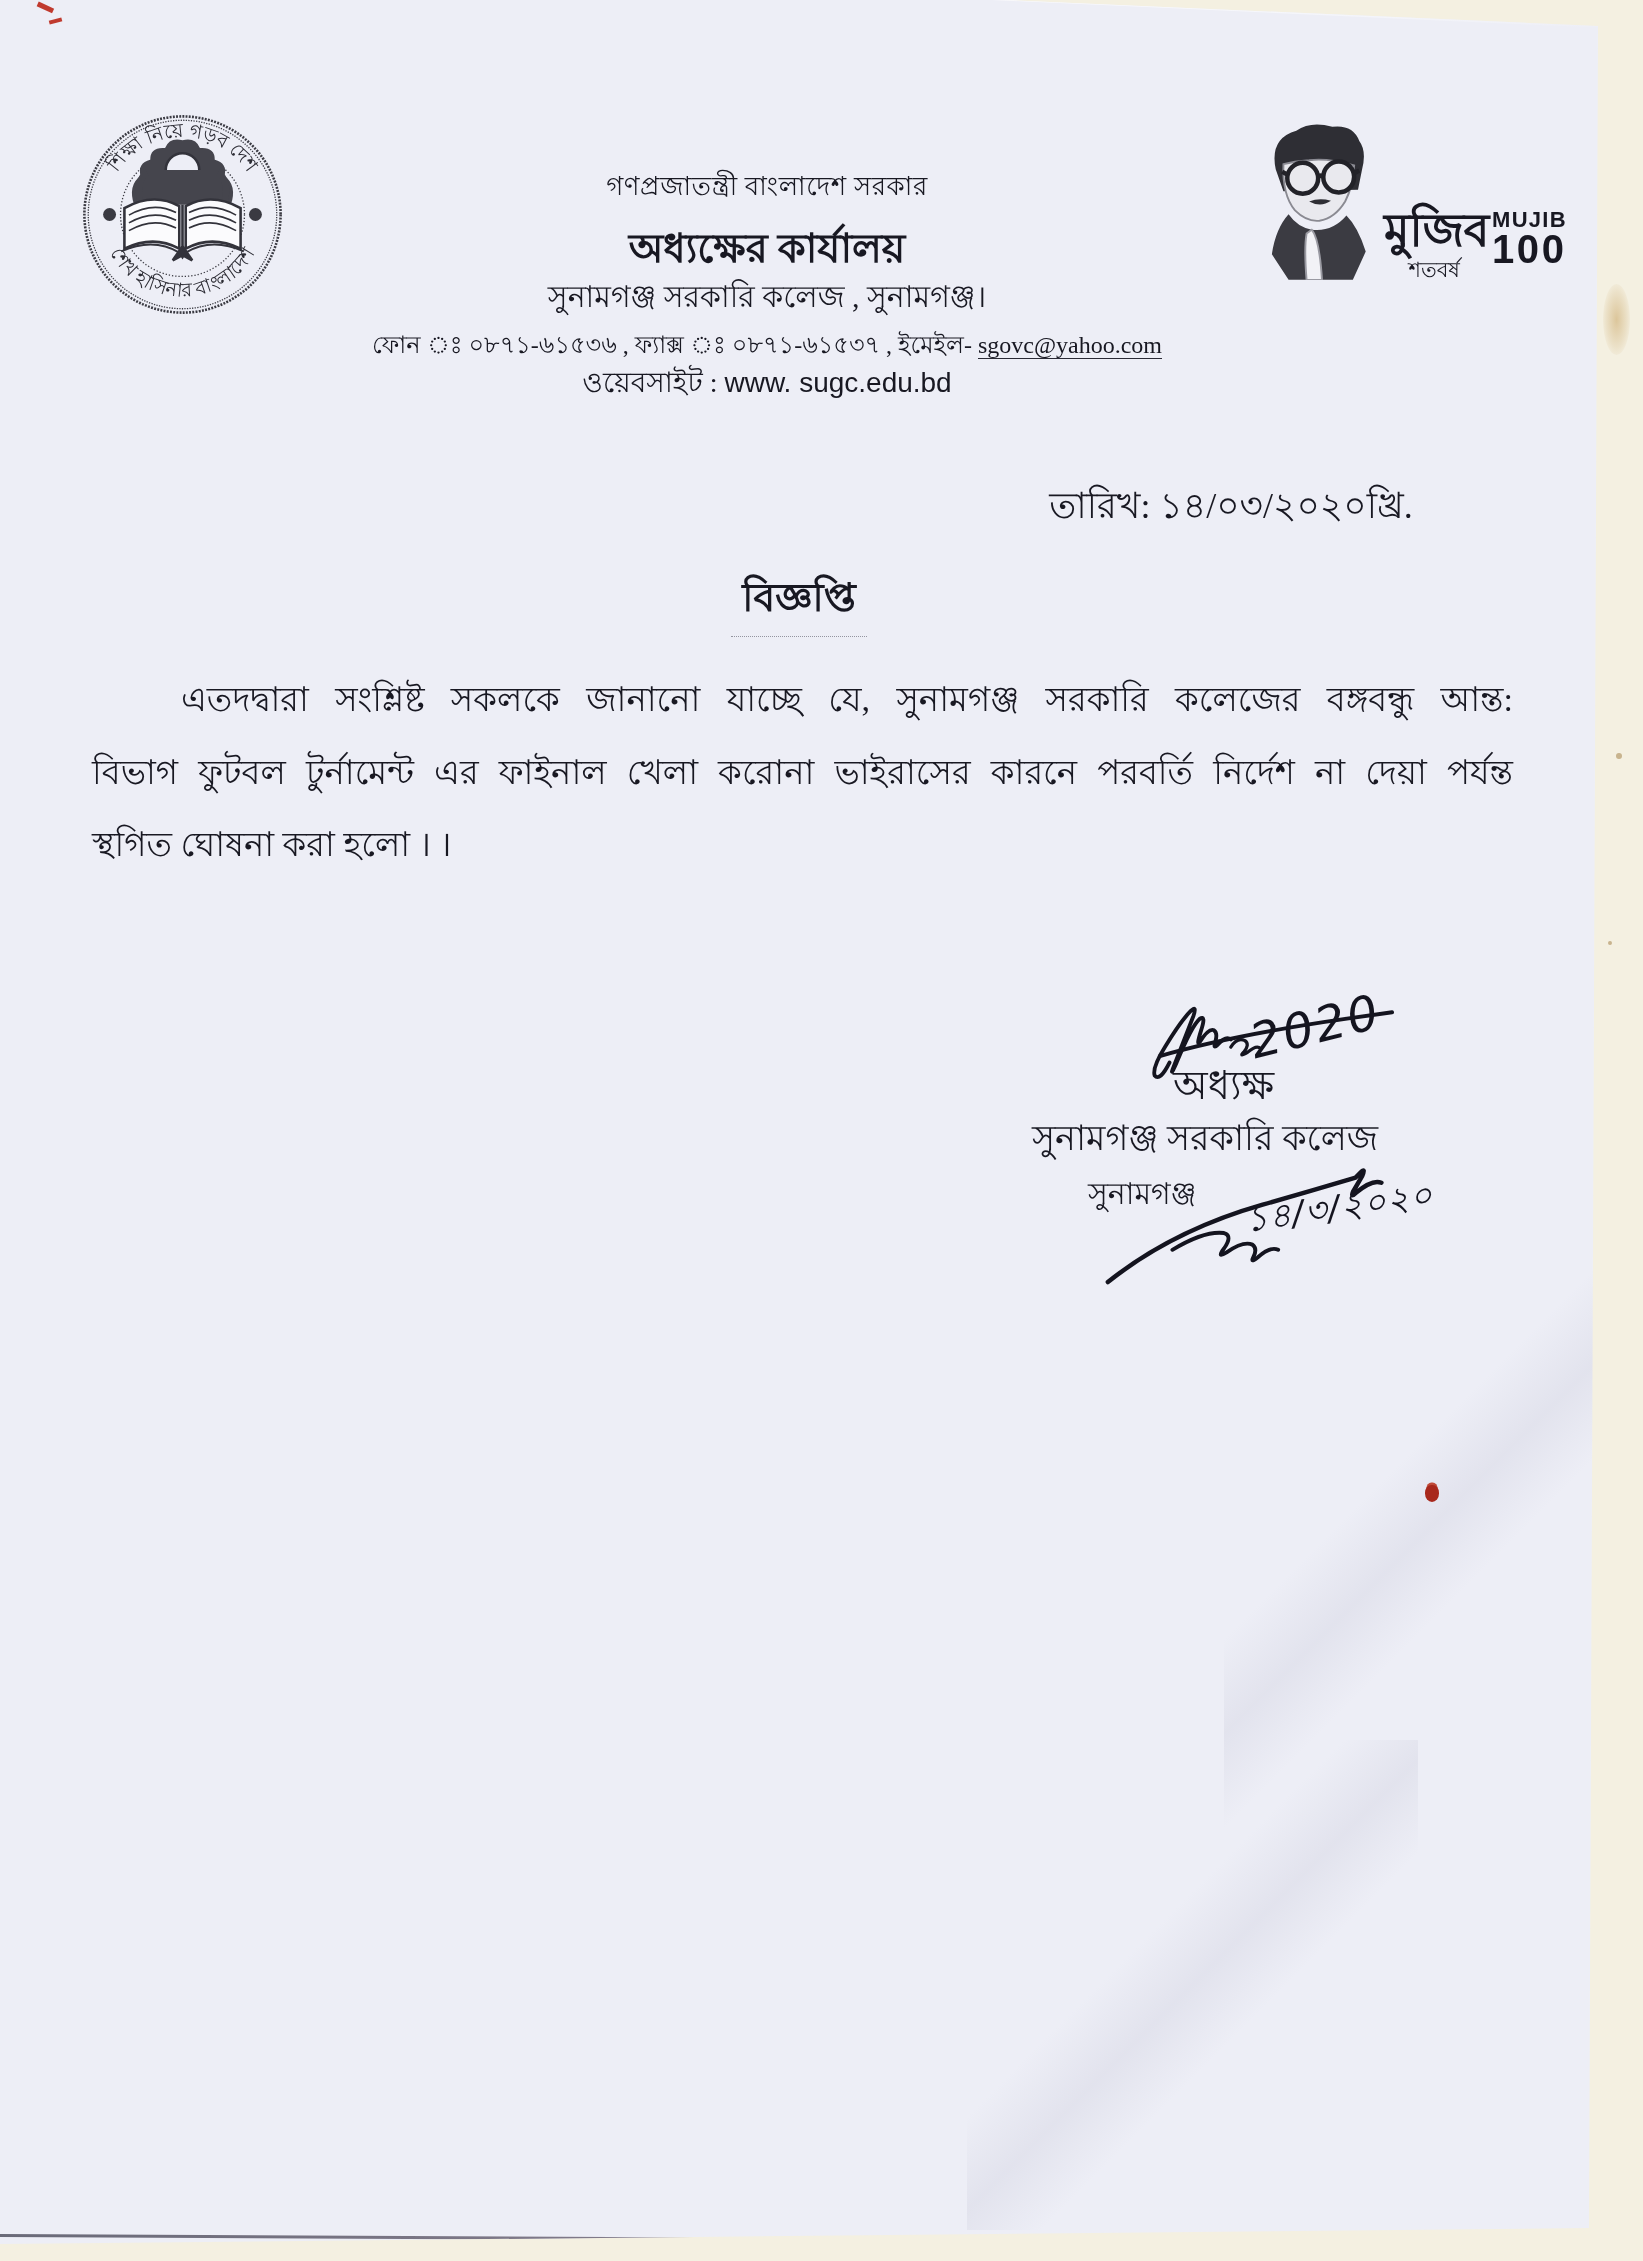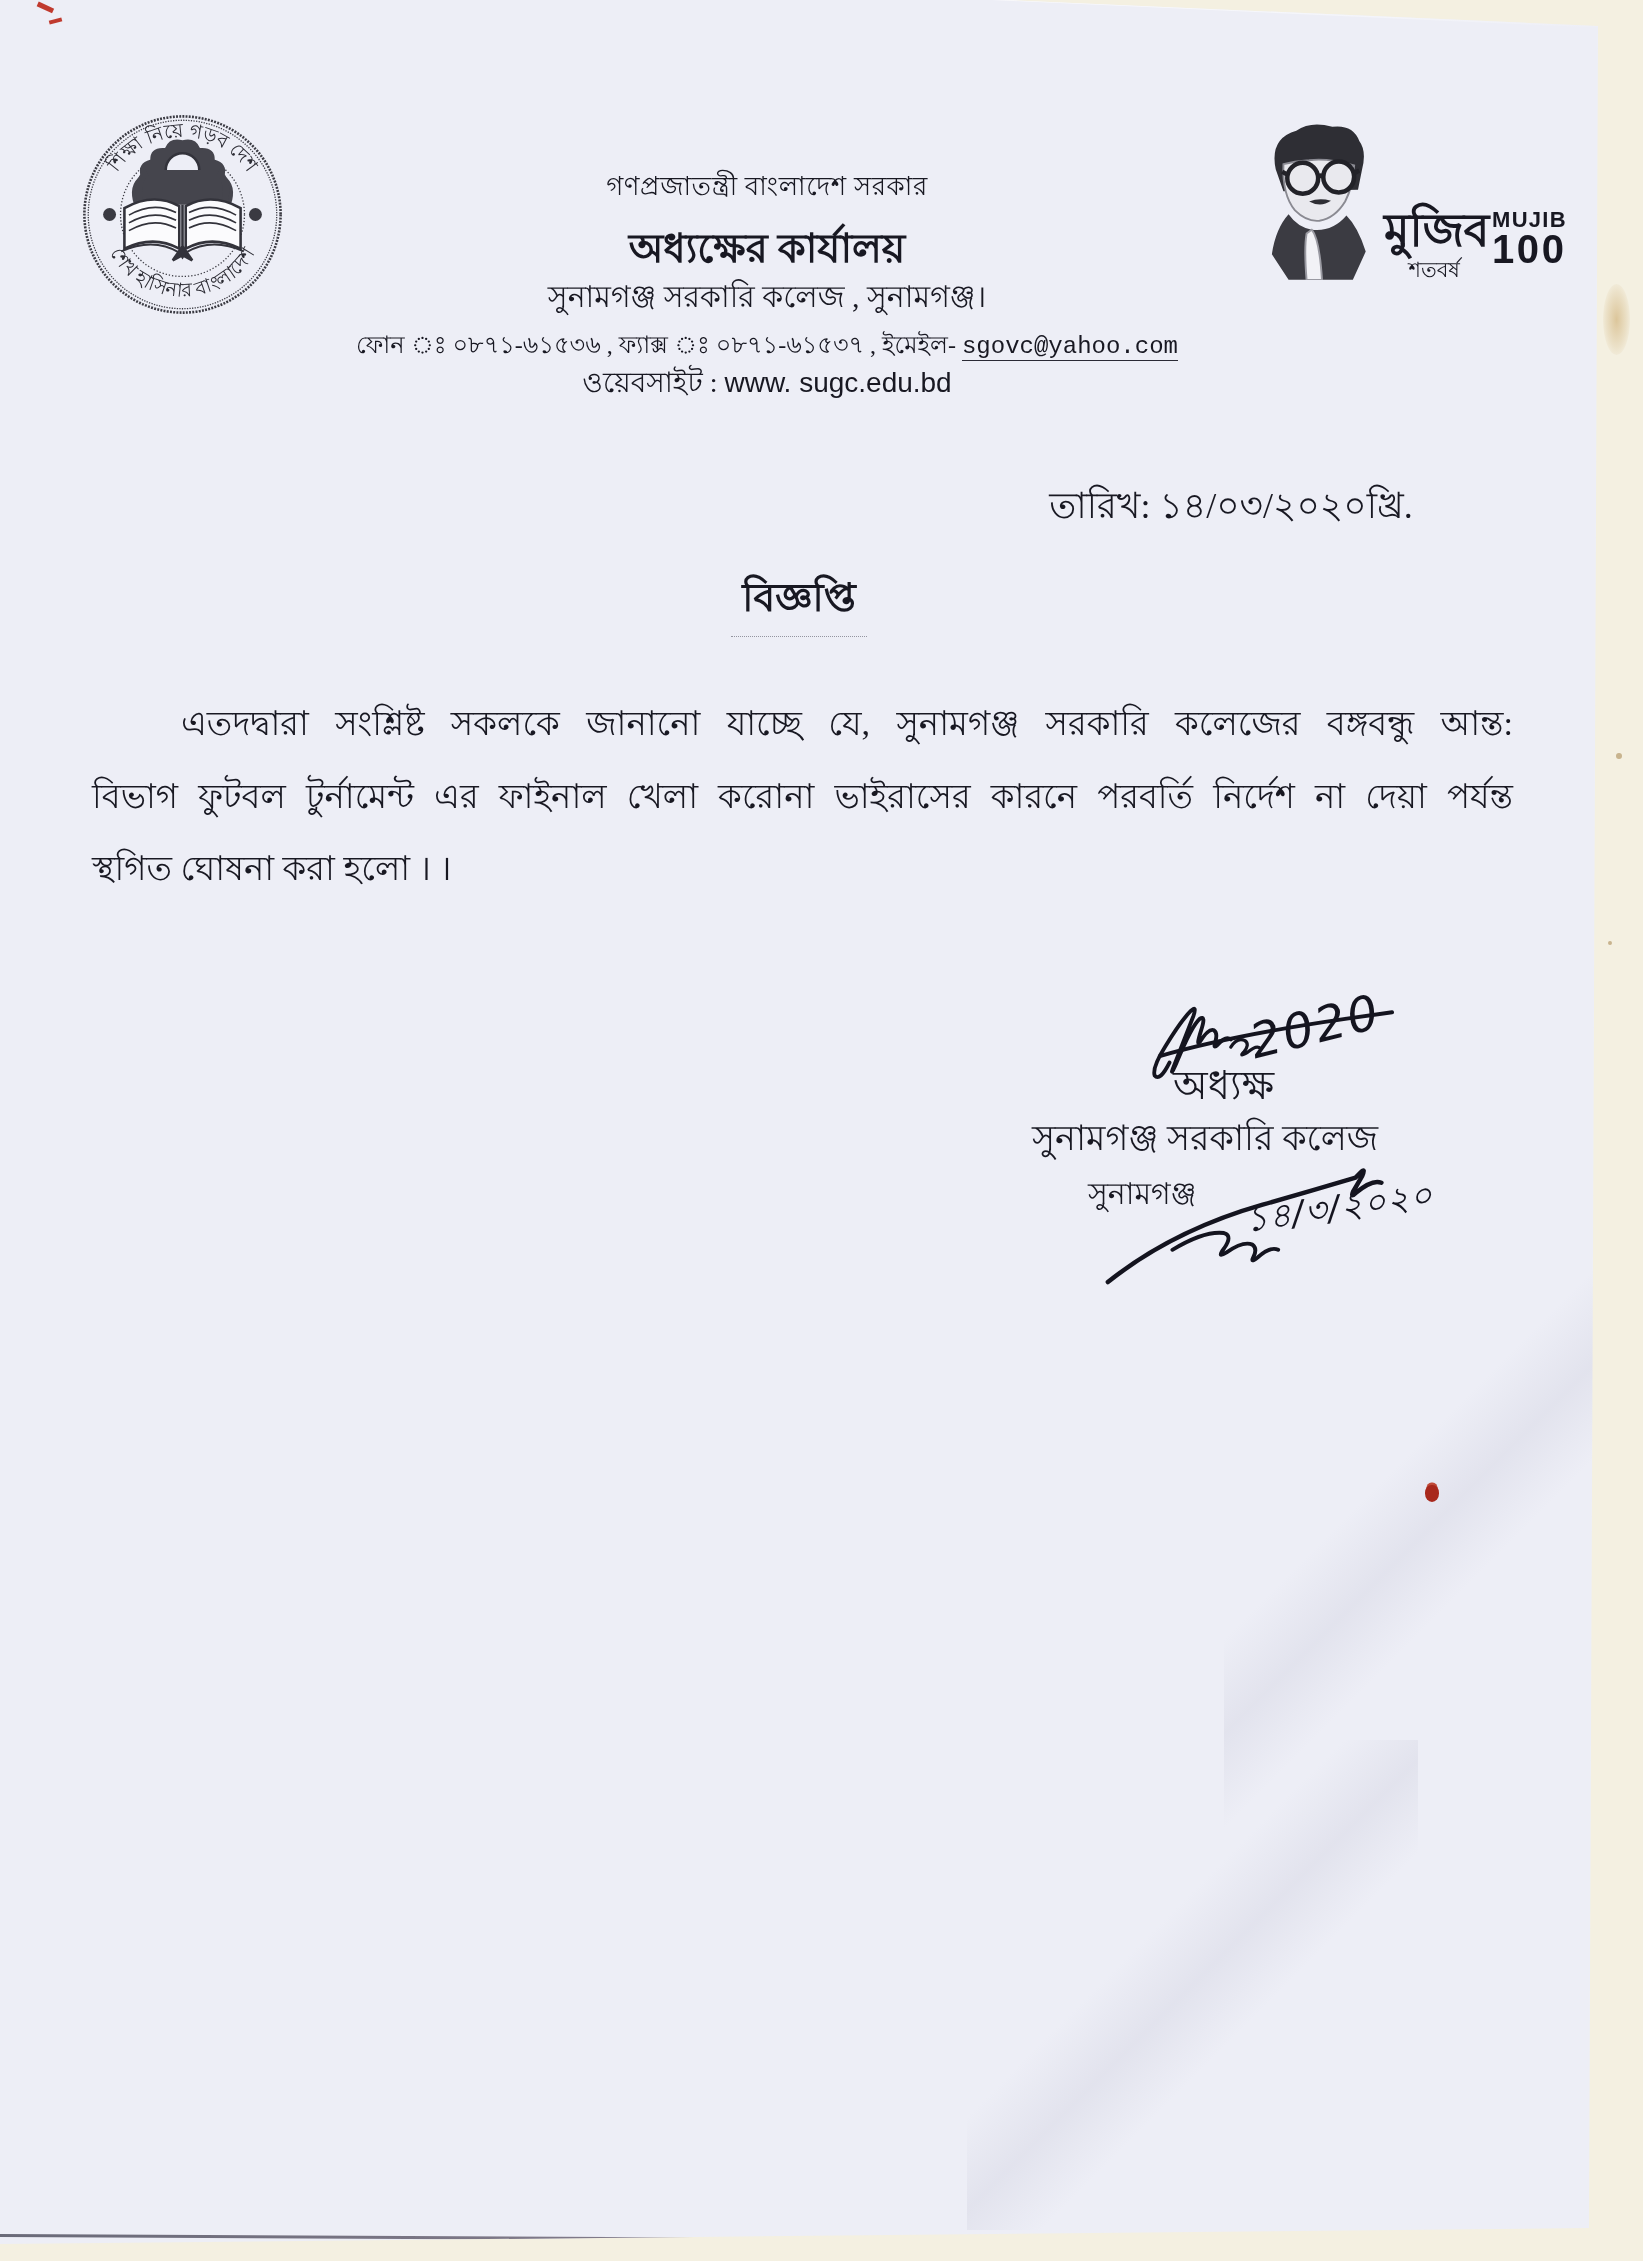--- a/index.html
+++ b/index.html
@@ -48,21 +48,21 @@
 
   .ink{color:#181822;}
 
   
   .hdr{position:absolute; left:277px; width:980px; text-align:center;}
   .hdr-govt{top:166px; font-size:26px; letter-spacing:0.6px;}
   .hdr-office{top:217px; font-size:40px; font-weight:bold;}
   .hdr-college{top:273px; font-size:30px;}
   .hdr-contact{top:326px; font-size:24px;}
   .hdr-web{top:361px; font-size:28px; font-family:"Liberation Sans", sans-serif;}
-  .email-link{border-bottom:1.9px solid #2a2a35; font-family:Liberation Mono, monospace;}
+  .email-link{border-bottom:1.9px solid #2a2a35; font-family:Liberation Serif, serif;}
 
   
   .seal{position:absolute; left:76px; top:108px; width:213px; height:213px;}
 
   
   .mujib{position:absolute; left:1250px; top:119px; width:271px; height:168px;}
   .mujib-text{position:absolute; left:134px; top:53px; width:135px;}
   .mujib-bangla{font-size:46px; font-weight:bold; line-height:45px;margin-top:36px;}
   .mujib-sub{font-size:21px; margin-top:1.3px; padding-left:24.5px;}
   .mujib-right{position:absolute; left:76px; top:0; border-left:0;}
@@ -81,21 +81,20 @@
     padding:0 11.6px 3.9px 11.6px;
     border-bottom:1.9px dotted rgba(40,40,55,0.45);
   }
 
   
   .body-line{
     position:absolute; left:92px; width:1421px;
     font-size:34px; line-height:39px;
     text-align:justify; text-align-last:justify;
     white-space:normal;
-    margin-top:24px;
   }
   .bl1{top:680px; padding-left:89px; width:1332px;}
   .bl2{top:753px;}
   .bl3{top:825px; text-align:left; text-align-last:left;}
 
   
   .sig-script{
     position:absolute;
     font-family:"DejaVu Sans", sans-serif;
     font-style:italic;

